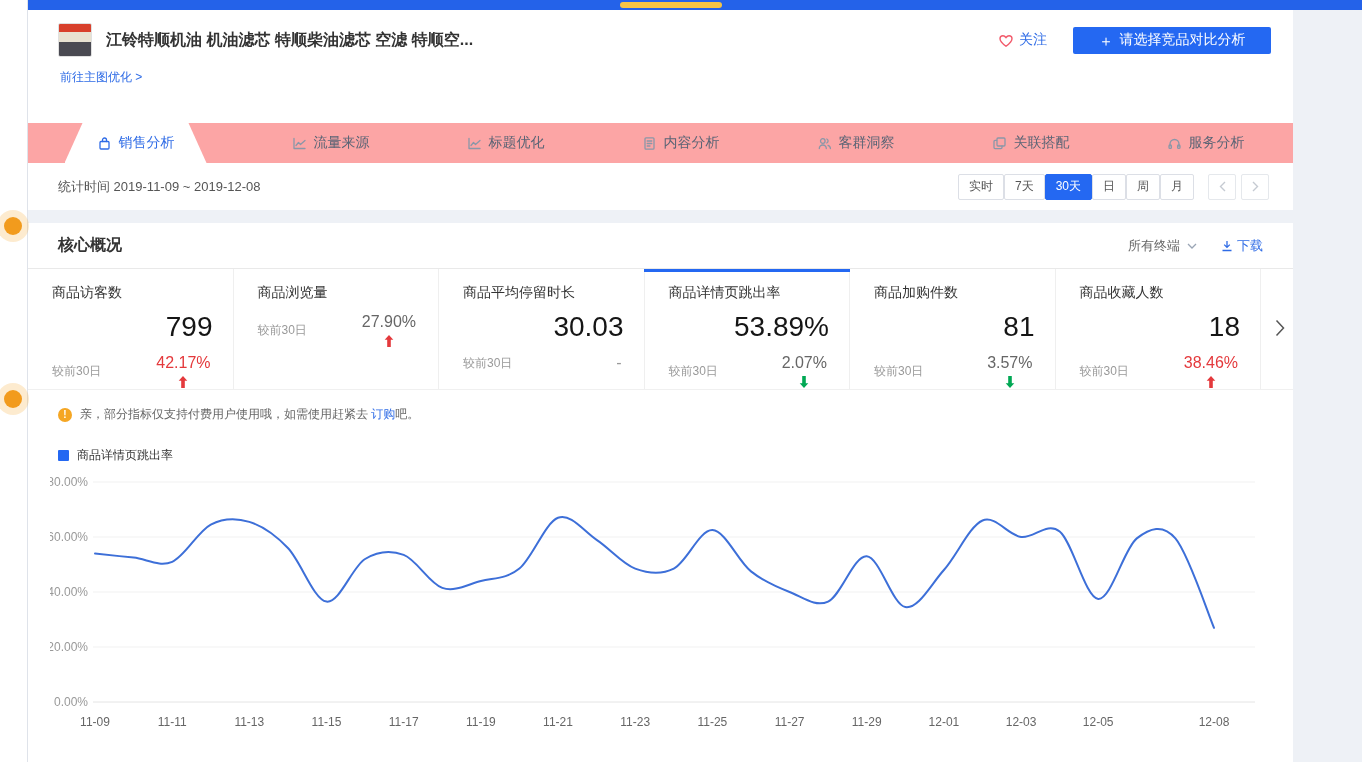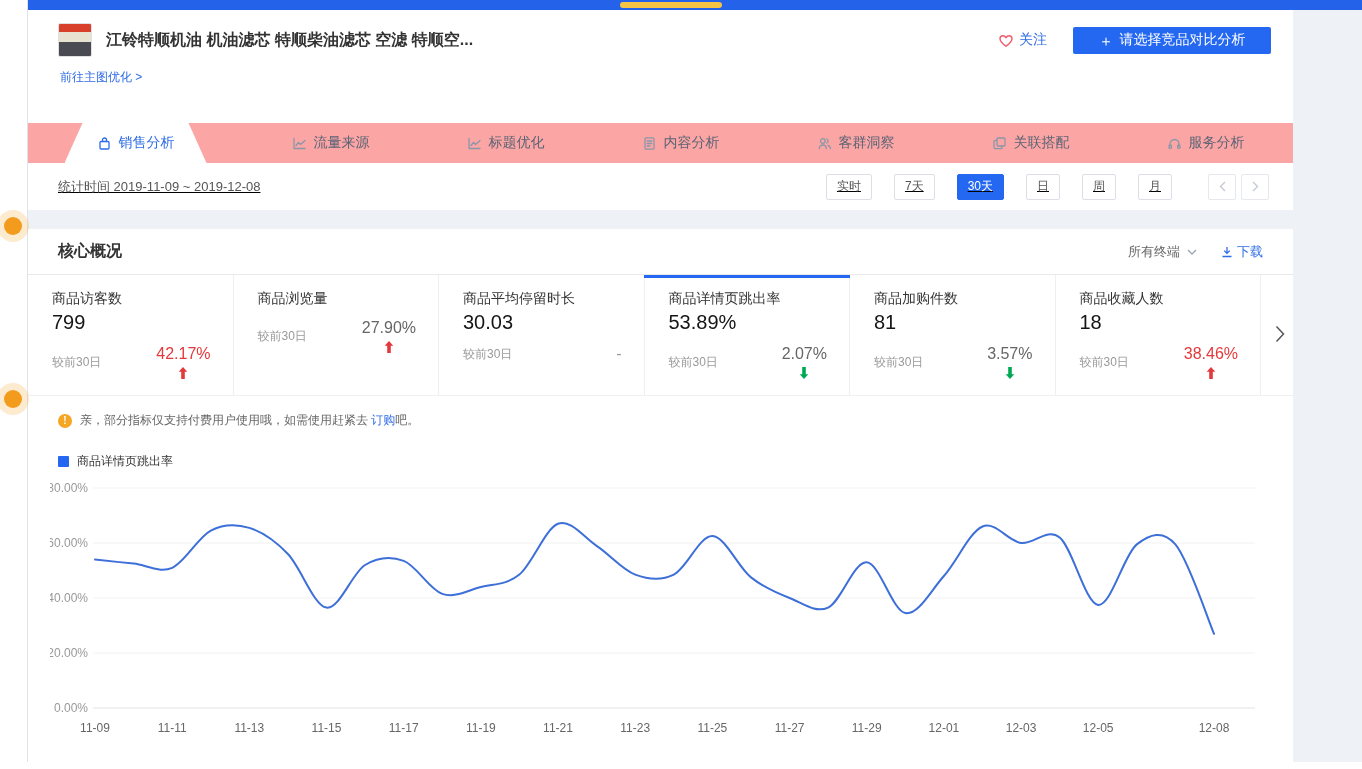--- a/index.html
+++ b/index.html
@@ -31,43 +31,43 @@
   .header-link{margin:12px 0 0 2px;font-size:12px;color:#2E6BE6;cursor:pointer;display:inline-block;}
 
   
   .tab-row{height:40px;background:#fca5a5;display:flex;justify-content:space-around;align-items:stretch;}
   .tab{display:flex;align-items:center;gap:7px;font-size:14px;color:#5a6475;padding:0 12px;cursor:pointer;}
   .tab svg{flex:none;}
   .tab.active{background:#fff;color:#2E6BE6;padding:0 32px;clip-path:polygon(18px 0,calc(100% - 18px) 0,100% 100%,0 100%);}
 
   
   .date-row{height:47px;background:#fff;display:flex;align-items:center;justify-content:space-between;
-    padding:0 24px 0 30px;margin-bottom:19px;text-decoration:underline;}
+    padding:0 24px 0 30px;margin-bottom:13px;}
   .stat-time{font-size:13px;color:#555;}
-  .ranges{display:flex;gap:22px;align-items:center;}
+  .ranges{display:flex;gap:0;align-items:center;}
   .range-btn{min-width:32px;padding:0 10px;height:26px;border:1px solid #DCDFE6;background:#fff;border-radius:2px;
     font-size:12px;color:#555;display:flex;align-items:center;justify-content:center;cursor:pointer;}
   .range-btn.active{background:#2468F2;border-color:#2468F2;color:#fff;}
   .pager{display:flex;gap:5px;margin-left:14px;}
   .pager-btn{width:28px;height:26px;border:1px solid #E5E8EC;background:#fff;border-radius:2px;
     display:flex;align-items:center;justify-content:center;cursor:default;}
 
   
   .overview{background:#fff;padding-bottom:34px;}
   .ov-header{height:46px;display:flex;justify-content:space-between;align-items:center;padding:0 30px;border-bottom:1px solid #E9E9E9;}
   .ov-title{font-size:16px;font-weight:bold;color:#333;}
   .ov-right{display:flex;align-items:center;gap:24px;font-size:13px;}
   .terminal{color:#666;display:flex;gap:7px;align-items:center;cursor:pointer;}
   .download{color:#2E6BE6;display:flex;gap:4px;align-items:center;cursor:pointer;}
 
   .cards{display:flex;position:relative;border-bottom:1px solid #F0F0F0;padding-right:32px;}
   .card{flex:1;position:relative;padding:15px 20px 0 24px;height:120px;border-right:1px solid #EFEFEF;cursor:pointer;}
   .card.selected::before{content:"";position:absolute;top:0;left:-1px;right:-1px;height:3px;background:#2468F2;}
   .card-label{font-size:14px;color:#333;}
-  .card-value{font-size:20px;color:#151515;margin-top:3px;}
+  .card-value{font-size:28px;color:#151515;margin-top:9px;text-align:right;}
   .card-foot{display:flex;justify-content:space-between;align-items:center;margin-top:11px;font-size:12px;color:#999;padding-right:2px;}
   .change{display:flex;align-items:center;gap:4px;font-size:16px;color:#666;flex-direction:column;}
   .change.red{color:#E4393C;}
   .change.none{color:#999;}
   .cards-next{position:absolute;right:4px;top:46px;background:none;border:none;cursor:pointer;padding:4px;}
 
   .notice{display:flex;align-items:center;gap:8px;padding:16px 0 0 30px;font-size:12px;color:#666;}
   .notice-dot{width:14px;height:14px;border-radius:50%;background:#F5A623;color:#fff;font-size:10px;font-weight:bold;
     display:flex;align-items:center;justify-content:center;flex:none;}
   .notice a{color:#2E6BE6;text-decoration:none;cursor:pointer;}

